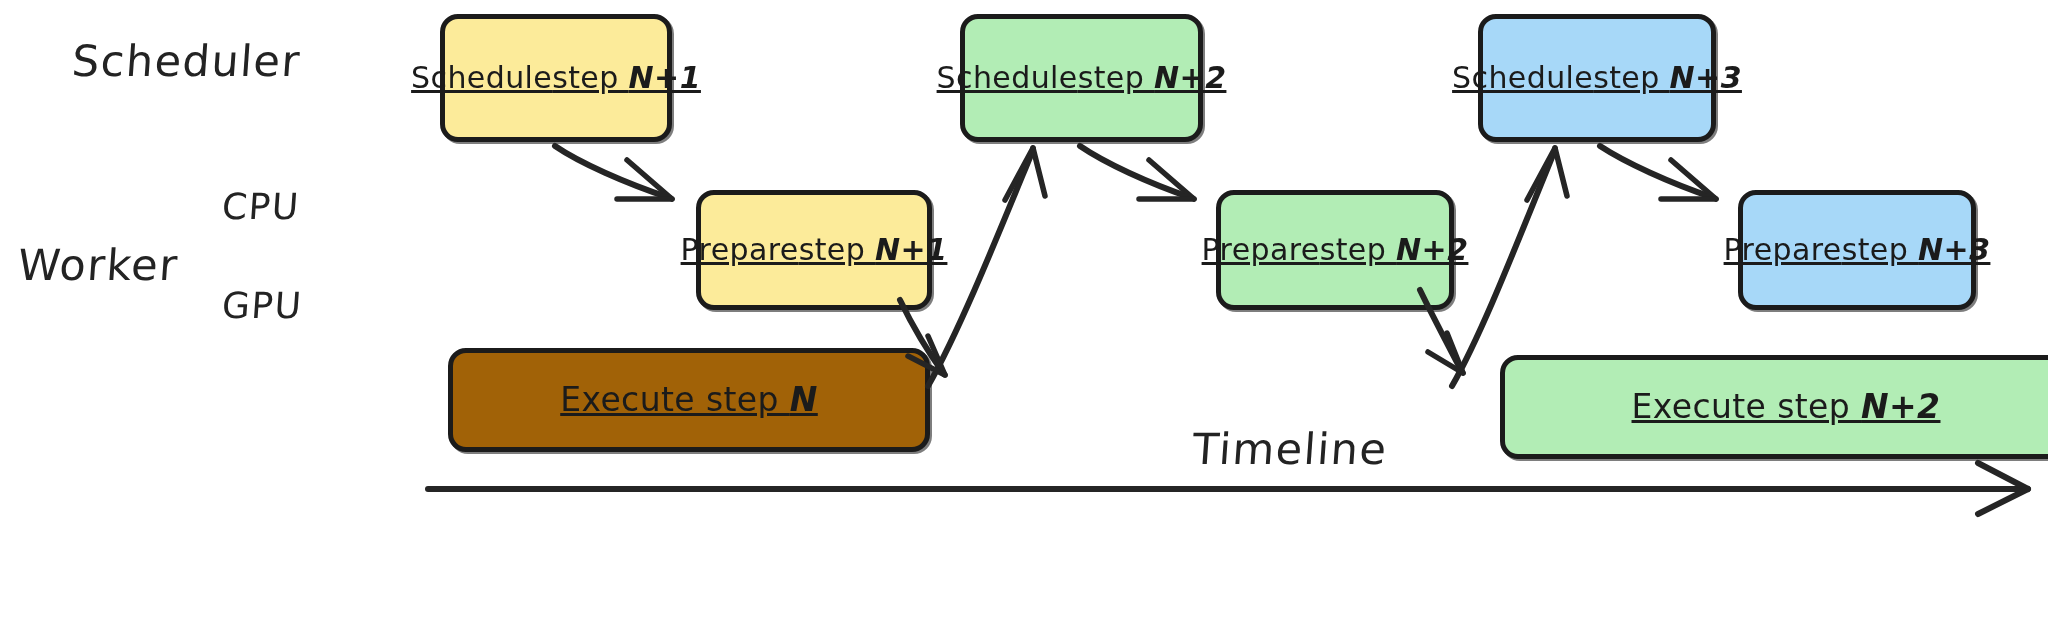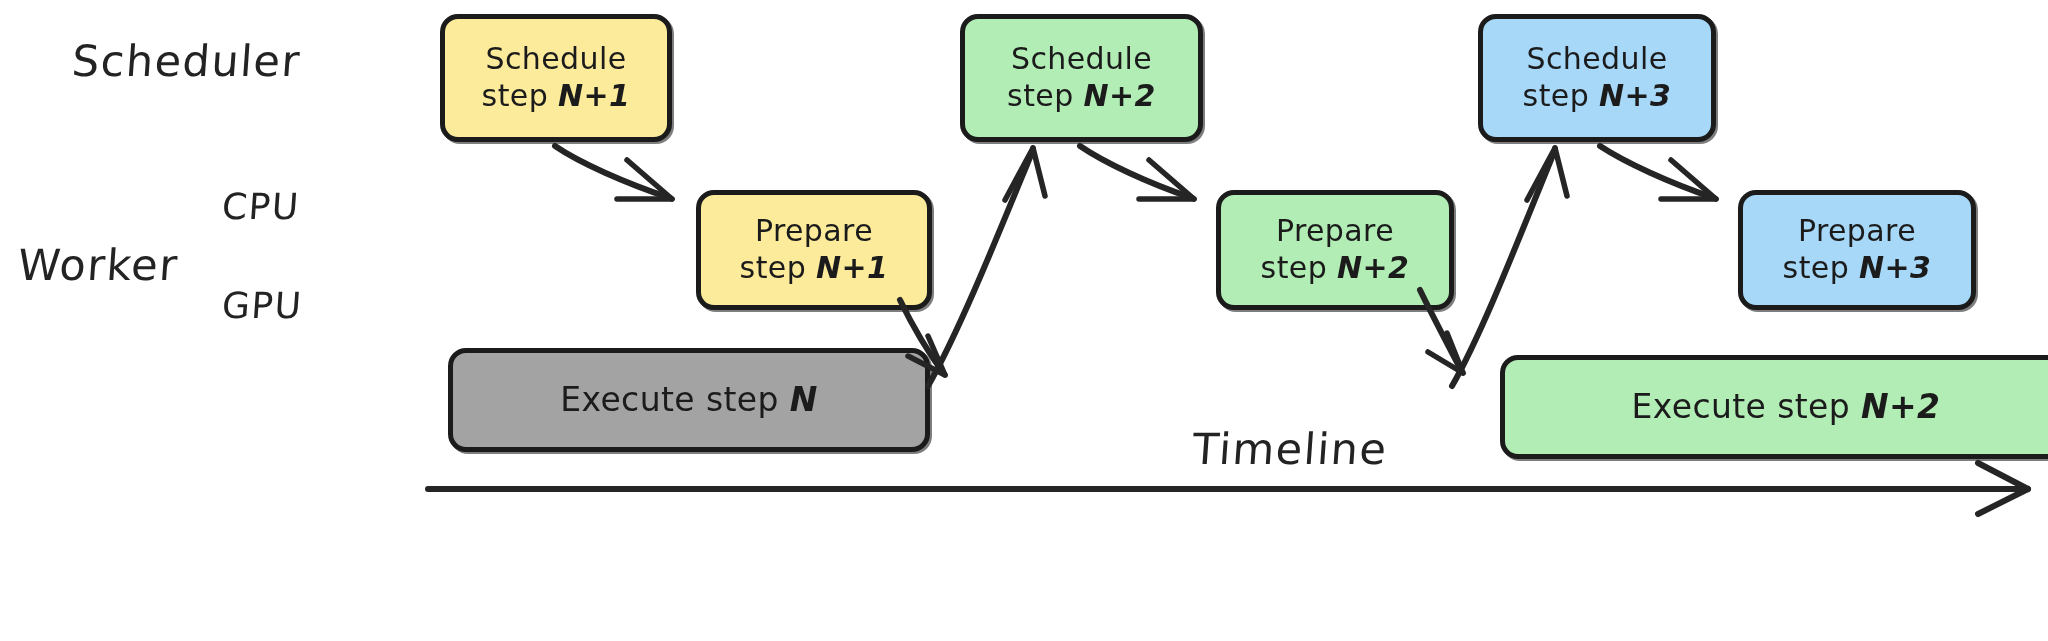--- a/index.html
+++ b/index.html
@@ -35,38 +35,39 @@
   #lbl-gpu       { left: 222px; top: 285px; }
   #lbl-timeline  { left: 920px; top: 424px; width: 740px; text-align: center; transform: skewX(-4deg); }
 
   
   .node {
     position: absolute;
     box-sizing: border-box;
     border: 5px solid #1b1b1b;
     border-radius: 18px;
     display: flex;
-    flex-direction: column;
+    flex-direction: row;
     align-items: center;
     justify-content: center;
     color: #1b1b1b;
     font-family: "DejaVu Sans", sans-serif;
     font-size: 30px;
     line-height: 1.22;
     text-align: center;
     letter-spacing: 0.4px;
     box-shadow: 2px 2px 0 0 rgba(20,20,20,0.55);
+    text-decoration: underline;
   }
   .node .ln { display: block; white-space: nowrap; }
   .node .ln .stepn { font-style: italic; font-weight: 600; text-align: right; }
 
   .fill-yellow { background: #fceb9a; }
   .fill-green  { background: #b2edb5; }
   .fill-blue   { background: #a7d8f8; }
-  .fill-pink   { background: #a3a3a3; }
+  .fill-pink   { background: #a16207; }
 
   
   #box-sched-1 { left: 440px;  top: 14px;  width: 232px; height: 128px; }
   #box-sched-2 { left: 960px;  top: 14px;  width: 243px; height: 128px; }
   #box-sched-3 { left: 1478px; top: 14px;  width: 238px; height: 128px; }
 
   
   #box-prep-1  { left: 696px;  top: 190px; width: 236px; height: 120px; }
   #box-prep-2  { left: 1216px; top: 190px; width: 238px; height: 120px; }
   #box-prep-3  { left: 1738px; top: 190px; width: 238px; height: 120px; }

